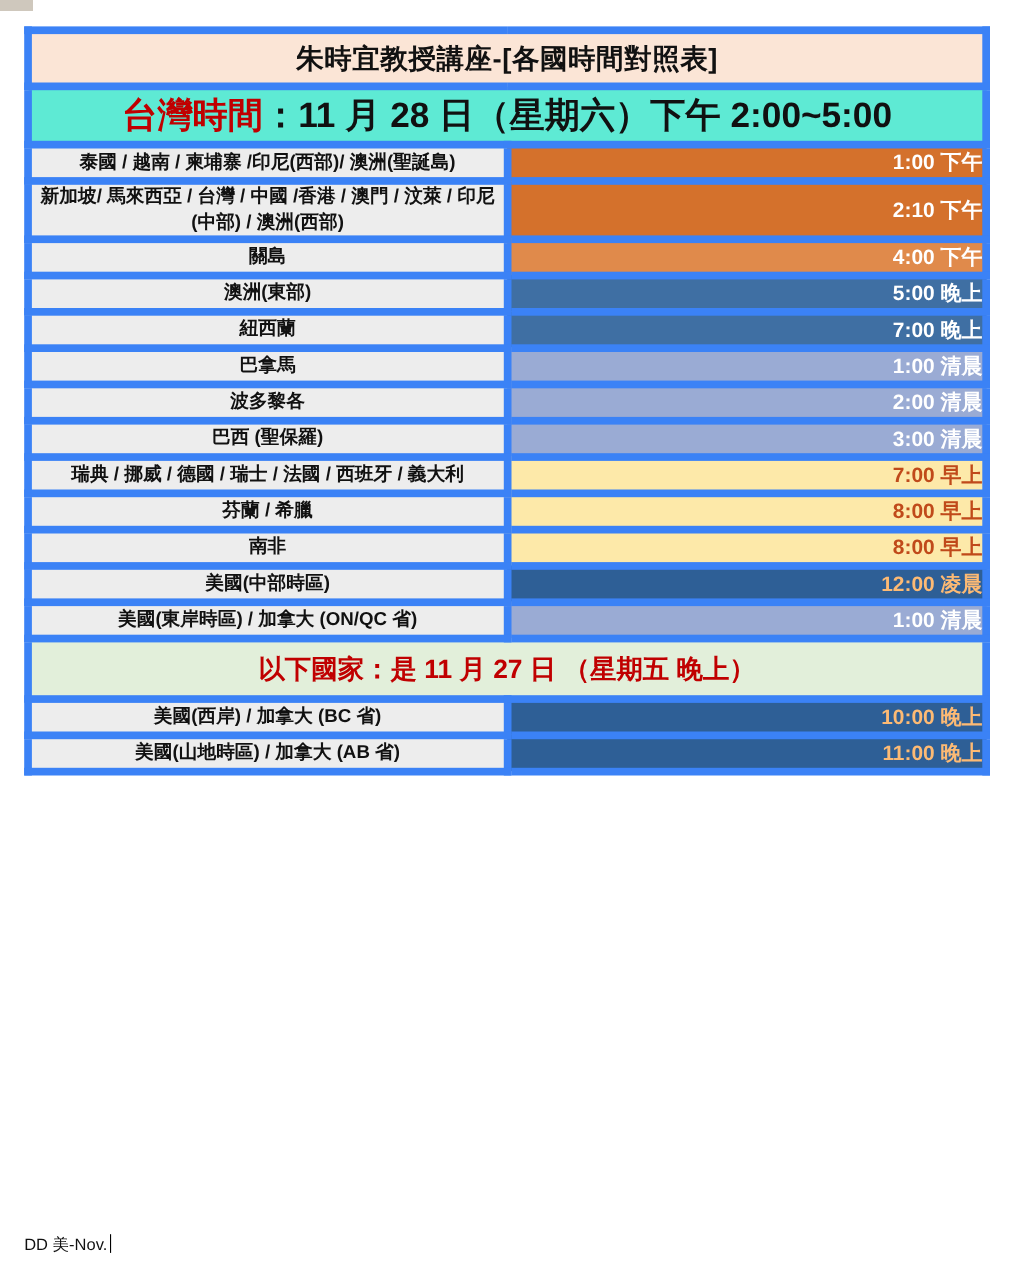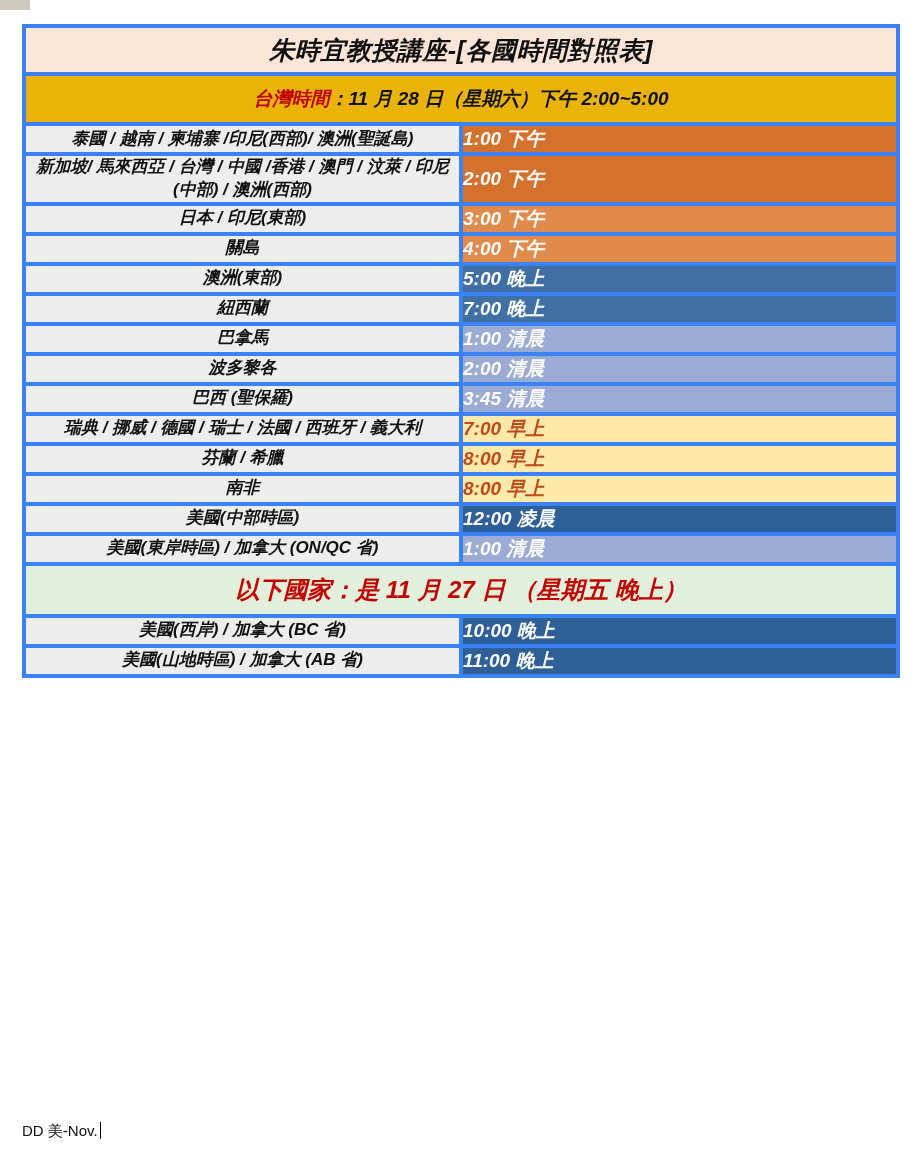--- a/index.html
+++ b/index.html
@@ -27,76 +27,75 @@
     left: 22px;
     top: 24px;
     width: 878px;
   }
   table.tz {
     border-collapse: collapse;
     width: 878px;
     table-layout: fixed;
   }
   table.tz td {
-    border: 4px solid #3b82f6;
+    border: 7px solid #3b82f6;
     padding: 0;
     vertical-align: middle;
-    font-style: italic;
   }
   .title-cell {
     background: #fbe5d6;
     text-align: center;
     height: 44px;
     font-size: 25px;
     font-weight: bold;
     color: #111111;
     letter-spacing: 0.5px;
   }
   .subtitle-cell {
-    background: #eab308;
+    background: #5eead4;
     text-align: center;
     height: 46px;
-    font-size: 19px;
+    font-size: 32px;
     font-weight: bold;
     color: #111111;
   }
   .subtitle-cell .red {
     color: #c00000;
   }
   .country-cell {
     background: #ededed;
     text-align: center;
     font-size: 17px;
     font-weight: bold;
     color: #111111;
     padding: 6px 8px;
     line-height: 1.35;
     width: 678px;
   }
   .time-cell {
-    text-align: left;
+    text-align: right;
     font-size: 19px;
     font-weight: bold;
     width: 198px;
     padding: 4px 6px;
   }
   .note-cell {
     background: #e2efda;
     text-align: center;
     height: 48px;
     font-size: 24px;
     font-weight: bold;
     color: #c00000;
   }
   .c-dark-orange { background: #d4712c; color: #ffffff; }
   .c-orange      { background: #e08a4b; color: #ffffff; }
   .c-steel-blue  { background: #3f6fa3; color: #ffffff; }
   .c-light-blue  { background: #9aabd4; color: #ffffff; }
   .c-pale-yellow { background: #fde9a9; color: #c04a1a; }
-  .c-deep-blue   { background: #2e5f96; color: #ffffff; }
+  .c-deep-blue   { background: #2e5f96; color: #fdba74; }
   .footer {
     position: absolute;
     left: 22px;
     top: 1122px;
     font-size: 15px;
     color: #111111;
     font-family: "Liberation Sans", sans-serif;
   }
   .footer .caret {
     display: inline-block;
@@ -122,25 +121,21 @@
         <td class="subtitle-cell" colspan="2">
           <span class="red">台灣時間</span><span>：11 月 28 日（星期六）下午 2:00~5:00</span>
         </td>
       </tr>
     <tr>
           <td class="country-cell">泰國 / 越南 / 柬埔寨 /印尼(西部)/ 澳洲(聖誕島)</td>
           <td class="time-cell c-dark-orange">1:00 下午</td>
         </tr>
         <tr>
           <td class="country-cell">新加坡/ 馬來西亞 / 台灣 / 中國 /香港 / 澳門 / 汶萊 / 印尼(中部) / 澳洲(西部)</td>
-          <td class="time-cell c-dark-orange">2:00 下午</td>
-        </tr>
-        <tr>
-          <td class="country-cell">日本 / 印尼(東部)</td>
-          <td class="time-cell c-orange">3:00 下午</td>
+          <td class="time-cell c-dark-orange">2:10 下午</td>
         </tr>
         <tr>
           <td class="country-cell">關島</td>
           <td class="time-cell c-orange">4:00 下午</td>
         </tr>
         <tr>
           <td class="country-cell">澳洲(東部)</td>
           <td class="time-cell c-steel-blue">5:00 晚上</td>
         </tr>
         <tr>
@@ -150,21 +145,21 @@
         <tr>
           <td class="country-cell">巴拿馬</td>
           <td class="time-cell c-light-blue">1:00 清晨</td>
         </tr>
         <tr>
           <td class="country-cell">波多黎各</td>
           <td class="time-cell c-light-blue">2:00 清晨</td>
         </tr>
         <tr>
           <td class="country-cell">巴西 (聖保羅)</td>
-          <td class="time-cell c-light-blue">3:45 清晨</td>
+          <td class="time-cell c-light-blue">3:00 清晨</td>
         </tr>
         <tr>
           <td class="country-cell">瑞典 / 挪威 / 德國 / 瑞士 / 法國 / 西班牙 / 義大利</td>
           <td class="time-cell c-pale-yellow">7:00 早上</td>
         </tr>
         <tr>
           <td class="country-cell">芬蘭 / 希臘</td>
           <td class="time-cell c-pale-yellow">8:00 早上</td>
         </tr>
         <tr>

